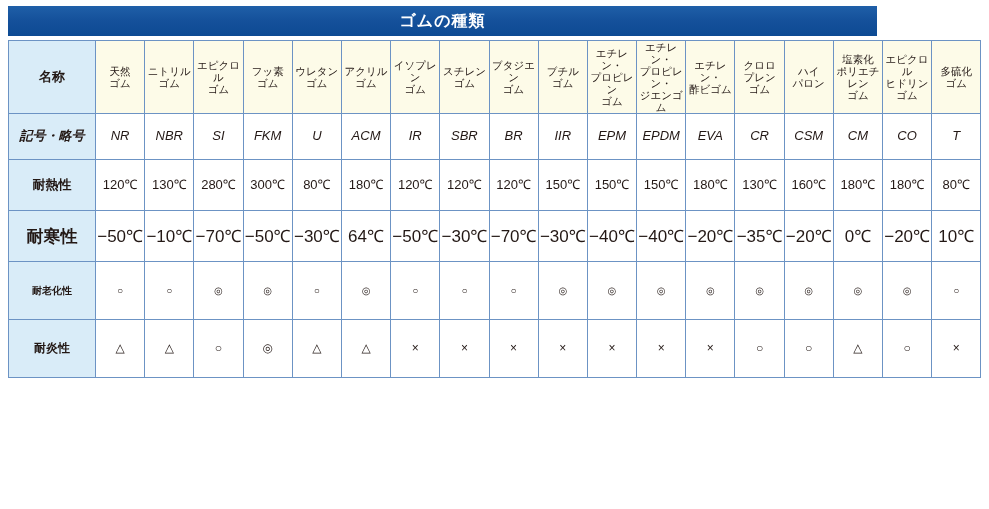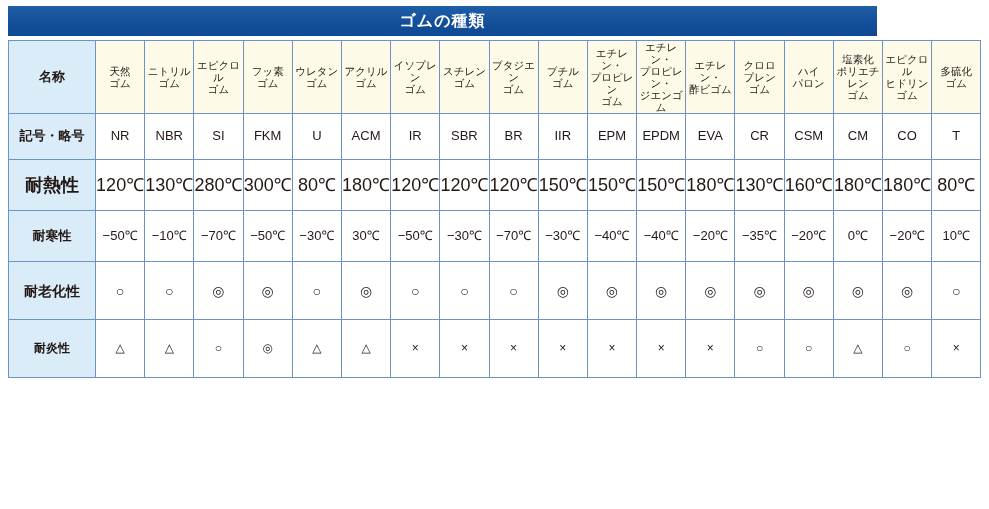--- a/index.html
+++ b/index.html
@@ -55,24 +55,24 @@
     font-weight: bold;
     width: 87px;
   }
   .colhead {
     background: #fdfbe8;
     font-size: 10.5px;
     height: 52px;
     font-weight: normal;
   }
   .colhead .ln { display: block; }
-  .r-symbol td, .r-symbol th { height: 45px; font-size: 13px; }
-  .r-heat td, .r-heat th { height: 50px; font-size: 18px; }
-  .r-cold td, .r-cold th { height: 50px; font-size: 13px; }
-  .r-age td, .r-age th { height: 57px; font-size: 14px; }
+  .r-symbol td, .r-symbol th { height: 45px; font-size: 13px; font-style: italic; }
+  .r-heat td, .r-heat th { height: 50px; font-size: 13px; }
+  .r-cold td, .r-cold th { height: 50px; font-size: 17px; }
+  .r-age td, .r-age th { height: 57px; font-size: 10px; }
   .r-ozone td, .r-ozone th { height: 57px; font-size: 13px; }
   .r-weather td, .r-weather th { height: 57px; font-size: 13px; }
   .r-flame td, .r-flame th { height: 57px; font-size: 12px; }
   .sym { font-size: 14px; }
   .marklarge { font-size: 14px; }
 </style>
 </head>
 <body>
 
 <div id="wrap">
@@ -212,21 +212,21 @@
         <td>80℃</td>
       </tr>
 
       <tr class="r-cold">
         <th class="rowhead">耐寒性</th>
         <td>−50℃</td>
         <td>−10℃</td>
         <td>−70℃</td>
         <td>−50℃</td>
         <td>−30℃</td>
-        <td>30℃</td>
+        <td>64℃</td>
         <td>−50℃</td>
         <td>−30℃</td>
         <td>−70℃</td>
         <td>−30℃</td>
         <td>−40℃</td>
         <td>−40℃</td>
         <td>−20℃</td>
         <td>−35℃</td>
         <td>−20℃</td>
         <td>0℃</td>

